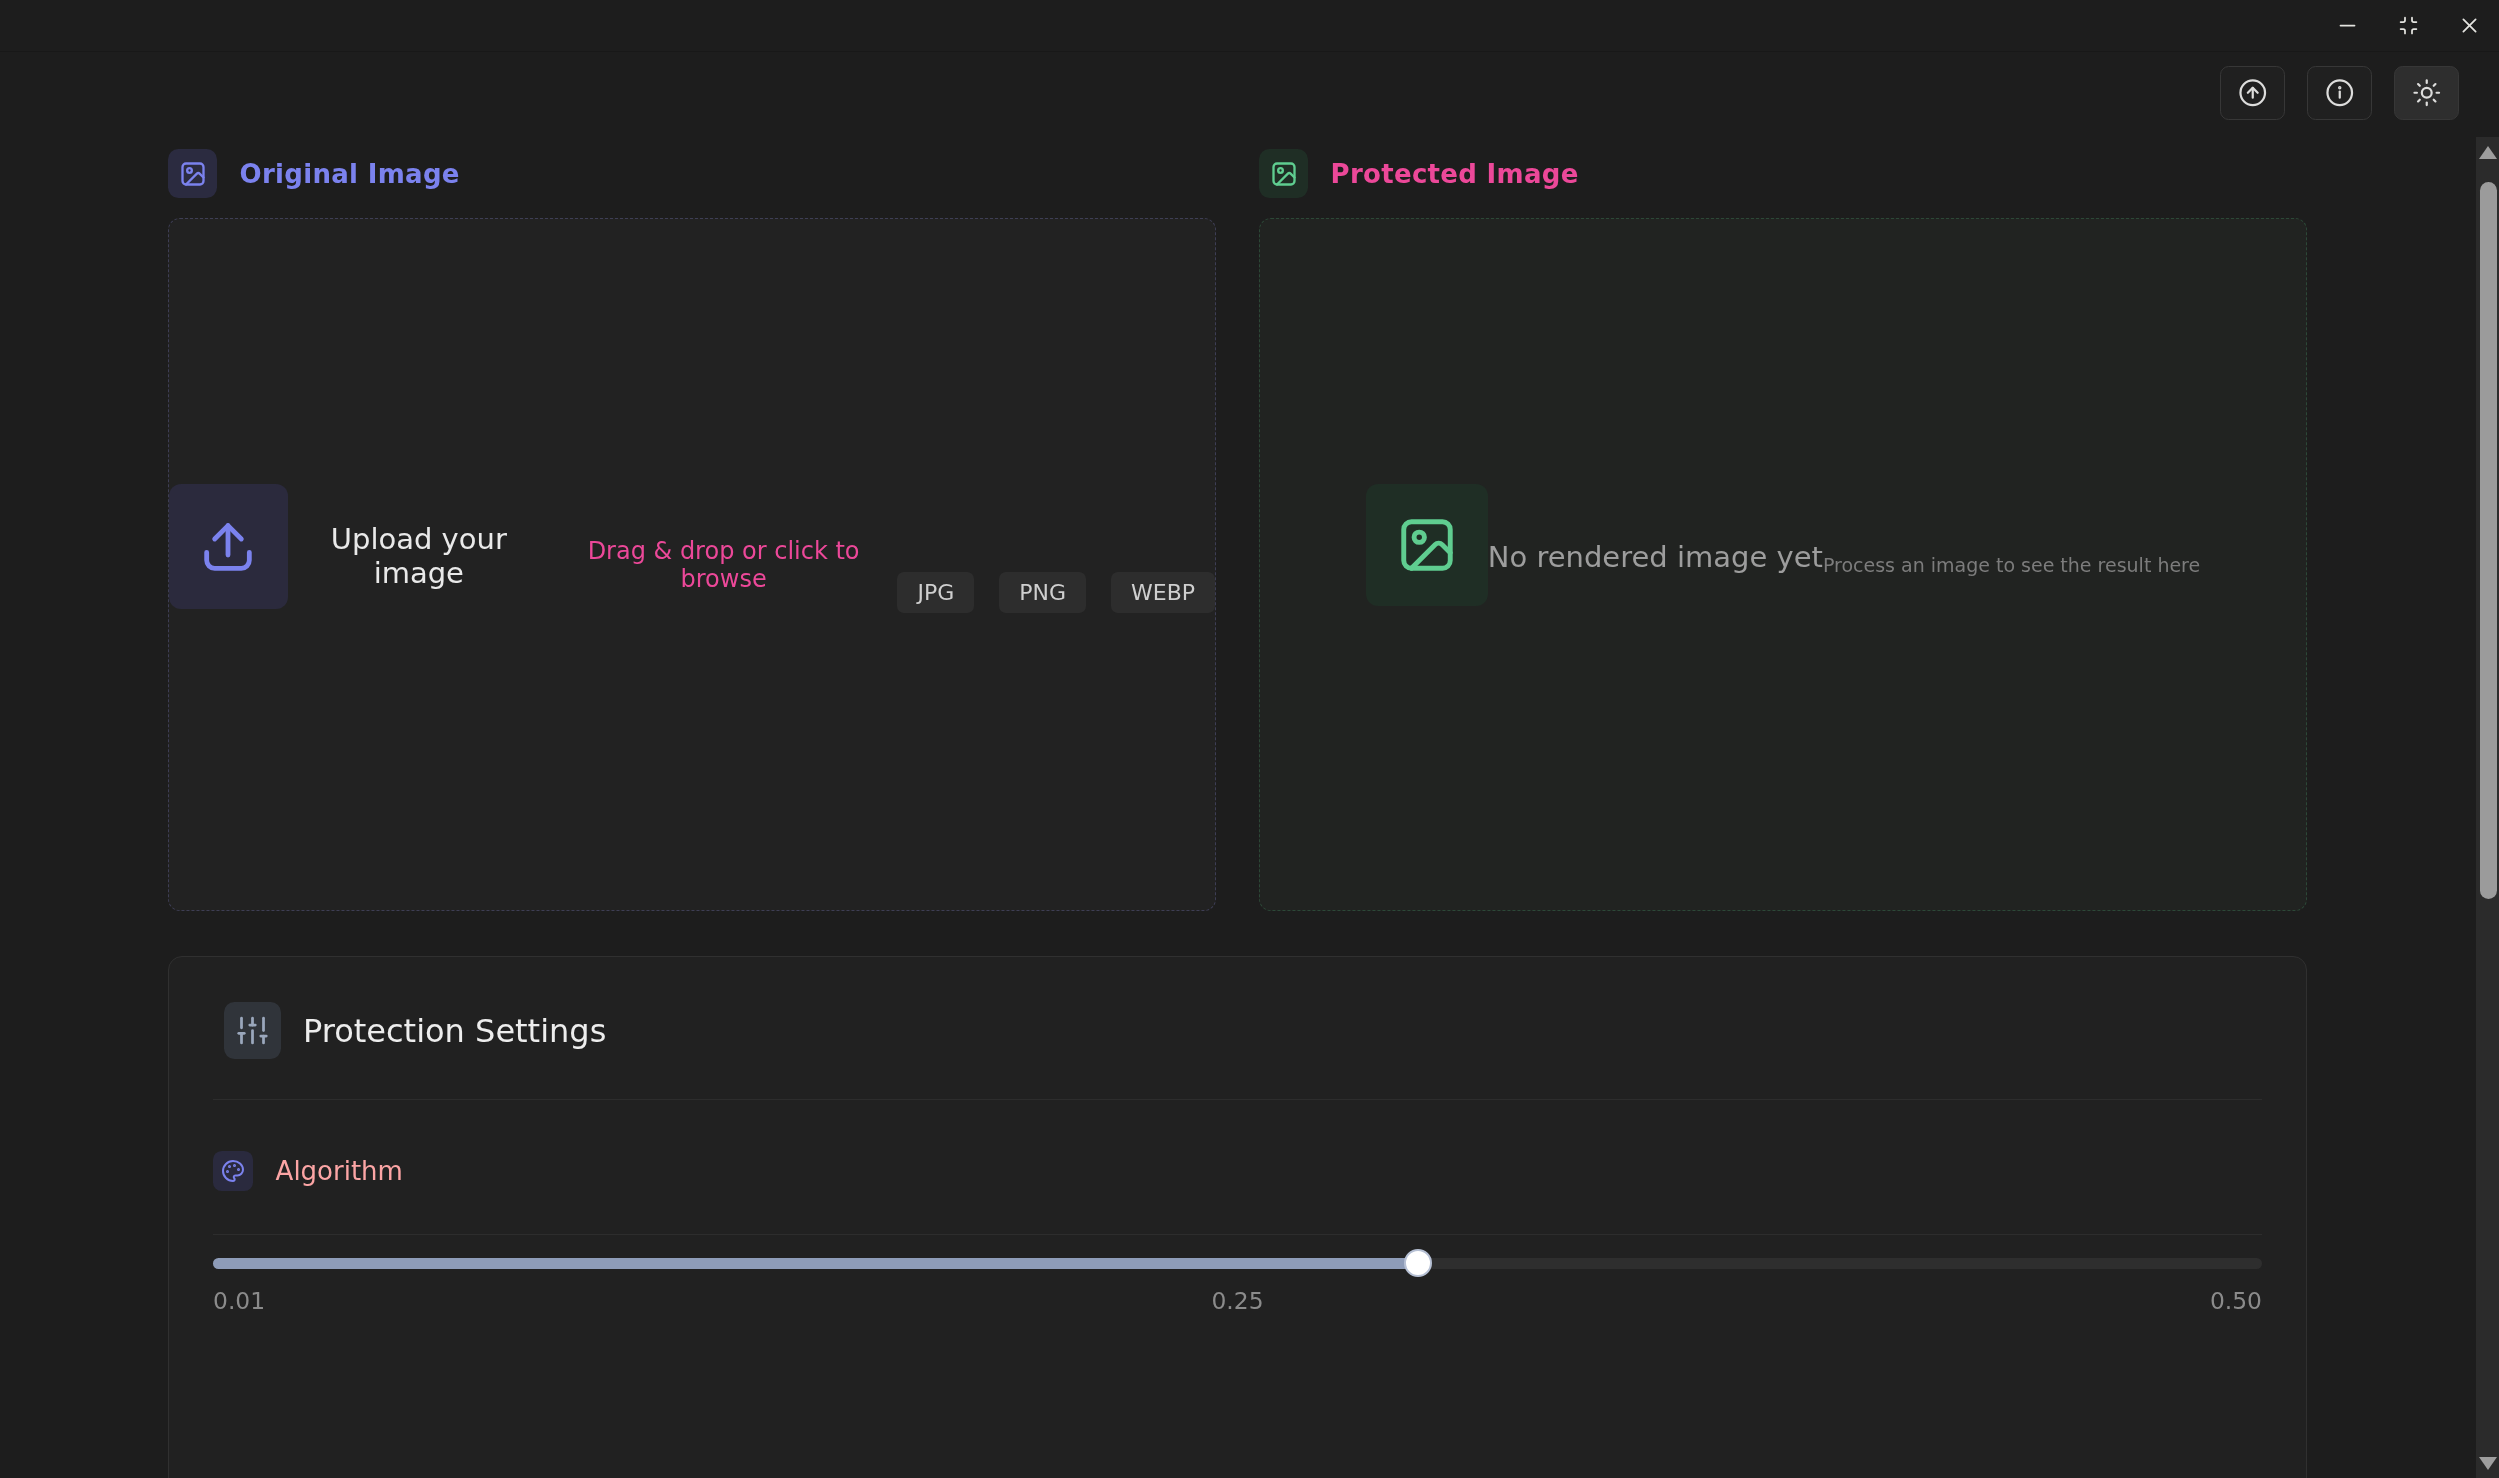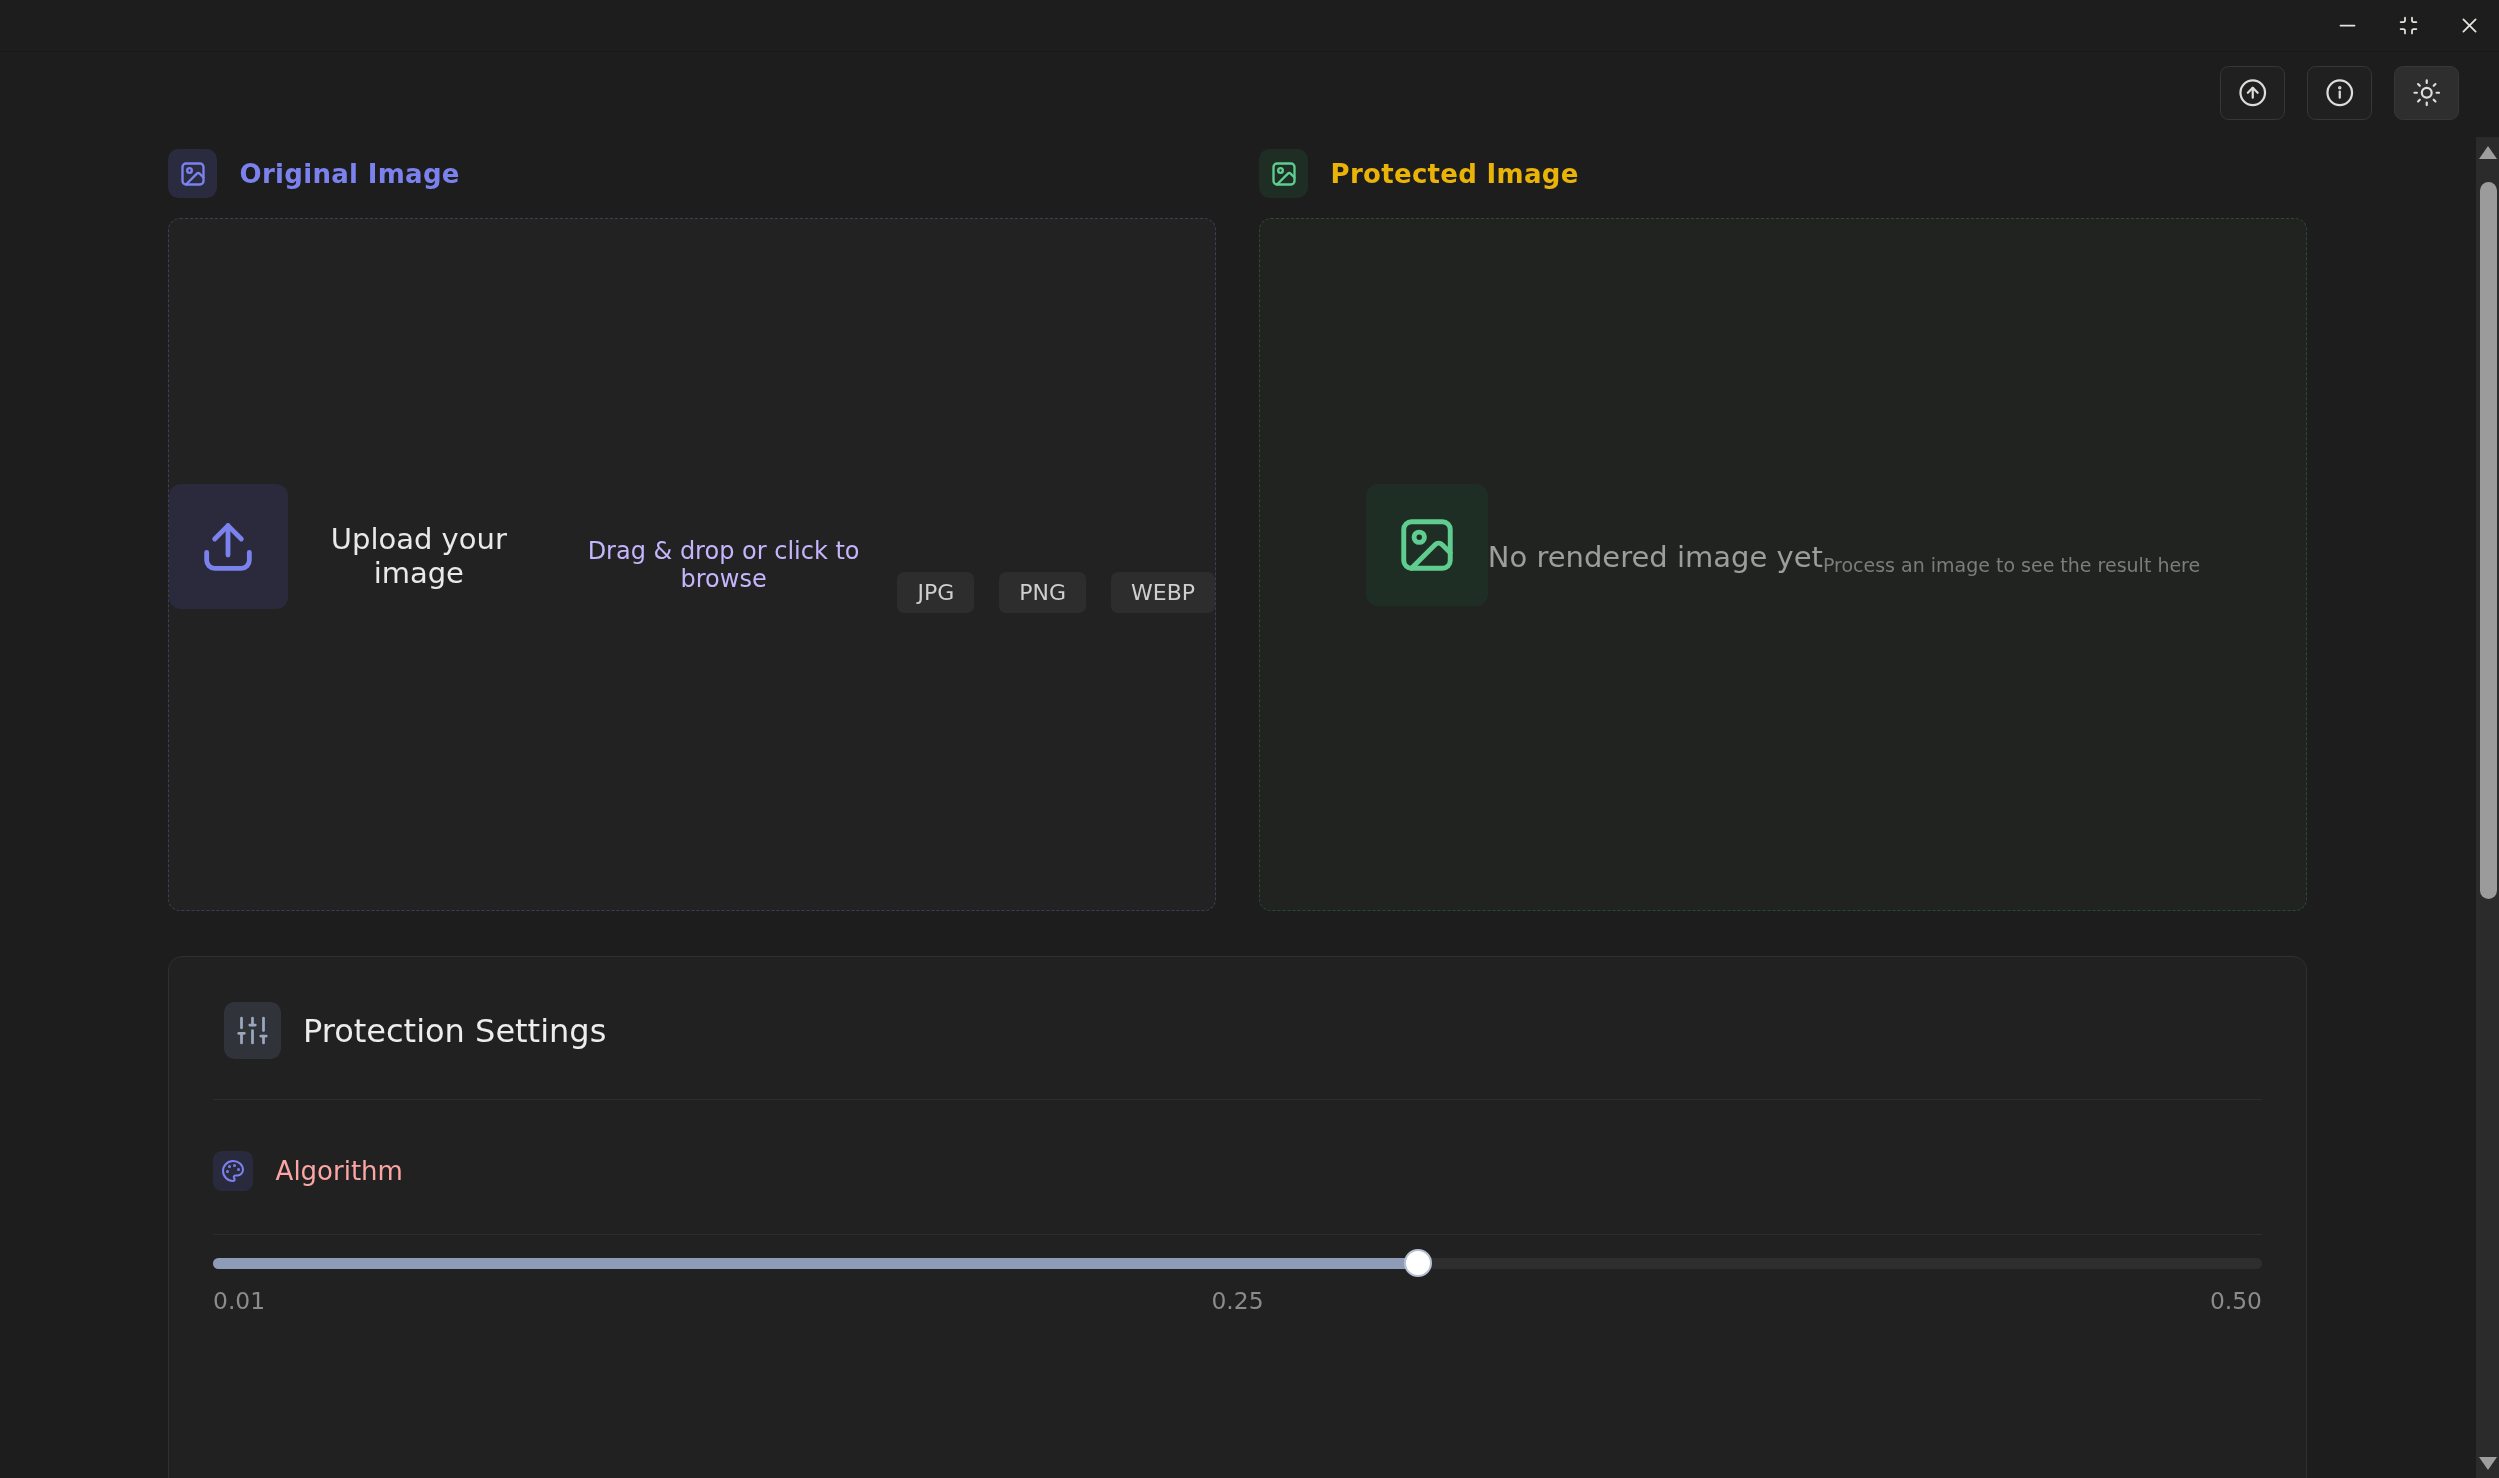--- a/index.html
+++ b/index.html
@@ -32,37 +32,37 @@
 
   
   .panel-header { position:absolute; top:149px; display:flex; align-items:center; gap:22.6px; }
   .panel-header.orig { left:168px; }
   .panel-header.prot { left:1259px; }
   .chip-icon { width:49px; height:49px; border-radius:10.4px; display:flex; align-items:center; justify-content:center; }
   .chip-icon.purple { background:#2b2b40; color:#7b82ee; }
   .chip-icon.green  { background:#1f2e25; color:#5fcd90; }
   .panel-title { font-size:26px; font-weight:bold; letter-spacing:0.3px; }
   .panel-title.purple { color:#7b82ee; }
-  .panel-title.green  { color:#eab308; }
+  .panel-title.green  { color:#ec4899; }
 
   
   .panel {
     position:absolute; top:218px; width:1048px; height:693px;
     border-radius:12px; display:flex; flex-direction:row;
     align-items:center; justify-content:center; text-align:center;
   }
   .panel.orig { left:168px; background:#222222; border:1.7px dashed #3e3e55; }
   .panel.prot { left:1259px; background:#212321; border:1.7px dashed #2c4837; }
 
   .big-icon-box { border-radius:12px; display:flex; align-items:center; justify-content:center; }
   .upload-box { width:125px; height:125px; background:#2b2a3d; color:#7b82ee; margin-bottom:36px; }
   .render-box { width:122px; height:122px; background:#1f2e25; color:#5fcd90; margin-bottom:40px; }
 
   .upload-title { font-size:29px; font-weight:500; color:#e9e9e9; margin-bottom:17.4px; }
-  .upload-sub   { font-size:24px; color:#c4b5fd; }
+  .upload-sub   { font-size:24px; color:#ec4899; }
   .chips { display:flex; gap:25px; margin-top:56px; }
   .chip {
     background:#2d2d2d; border-radius:7px; padding:7.8px 20px;
     font-size:22px; color:#cfcfcf;
   }
   .empty-title { font-size:29px; font-weight:500; color:#9d9d9d; margin-bottom:16px; }
   .empty-sub   { font-size:19px; color:#7c7c7c; }
 
   
   .card {

